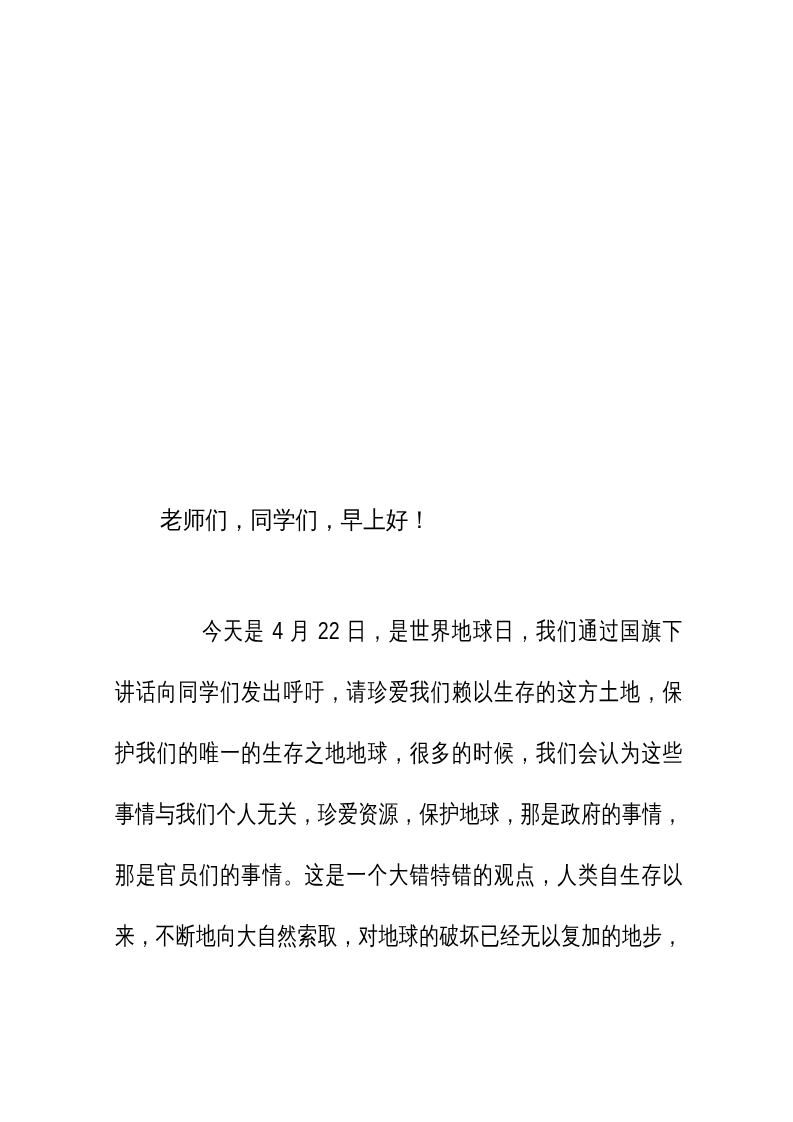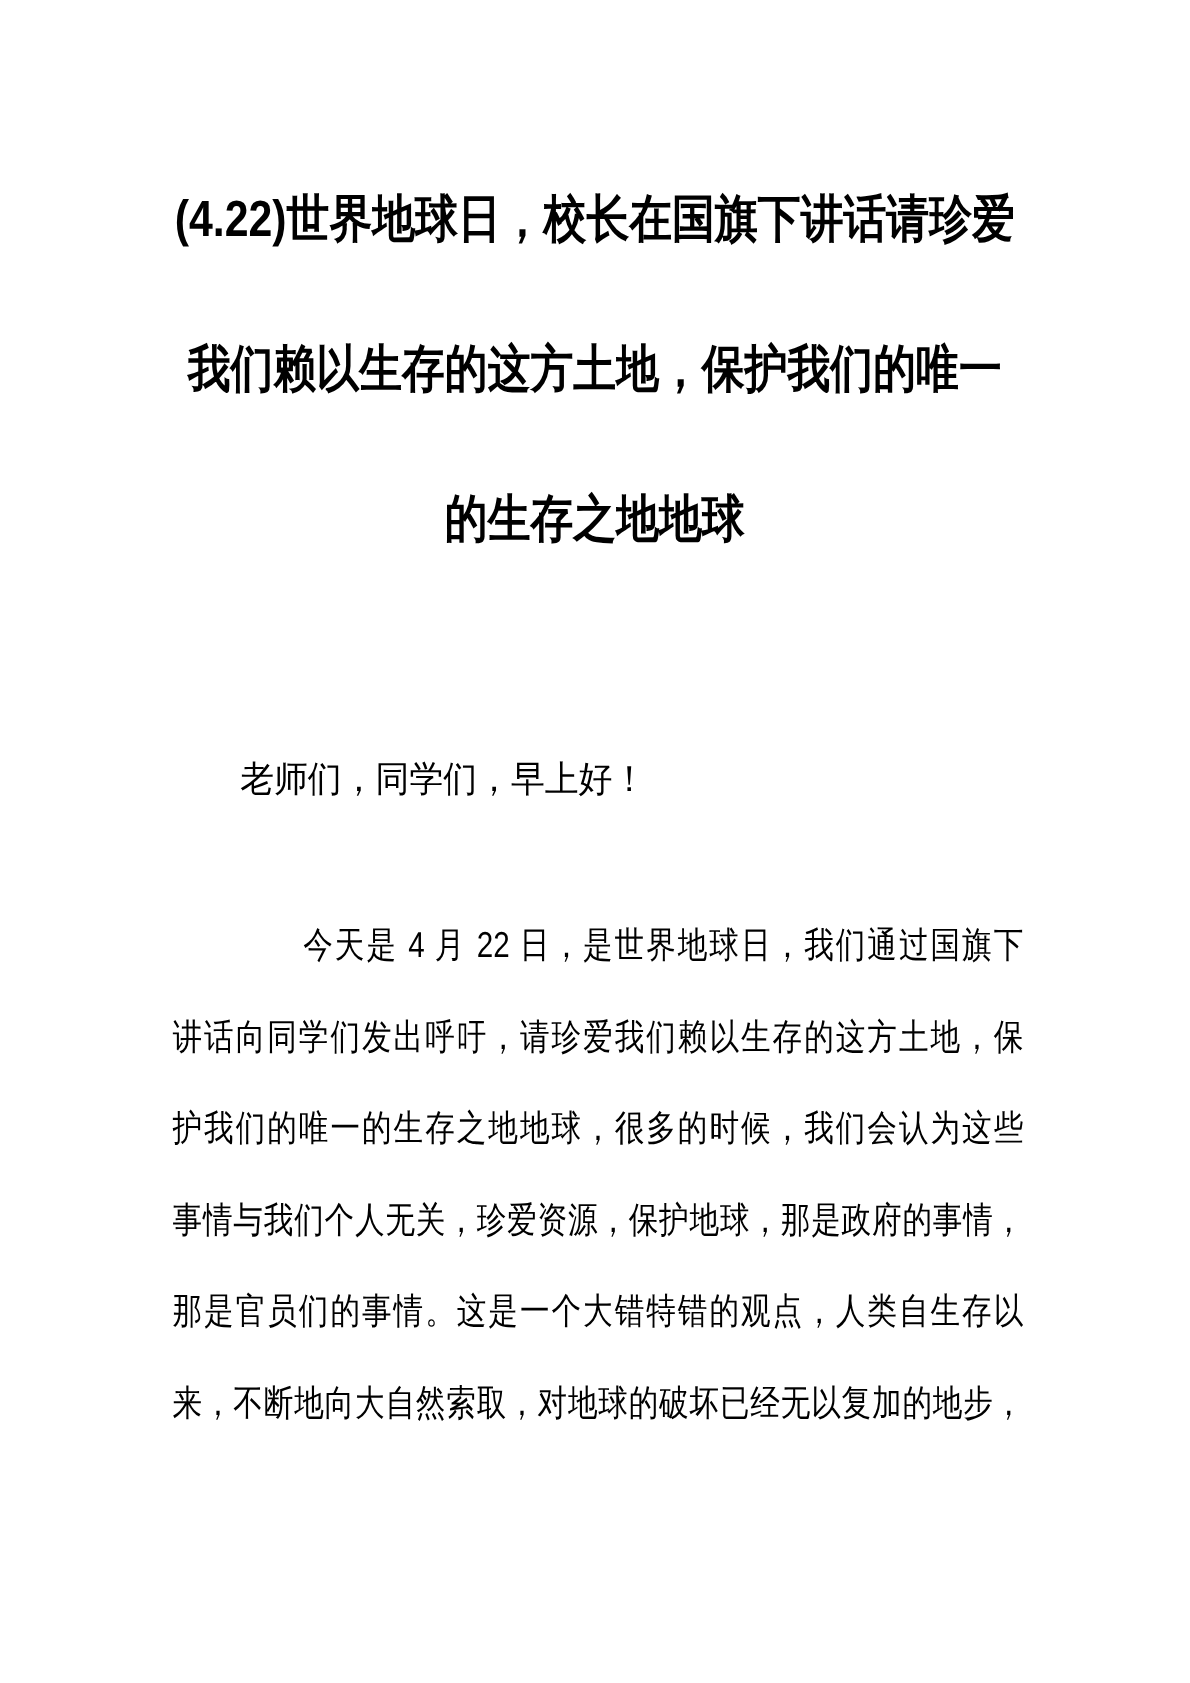--- a/index.html
+++ b/index.html
@@ -66,25 +66,20 @@
   }
   .p-line.first {
     text-indent: 106px;
   }
 </style>
 </head>
 <body>
 
 <div class="page">
 
-  <div class="title-block">
-    <div class="title-line">(4.22)世界地球日，校长在国旗下讲话请珍爱</div>
-    <div class="title-line">我们赖以生存的这方土地，保护我们的唯一</div>
-    <div class="title-line">的生存之地地球</div>
-  </div>
 
   <div class="greeting">老师们，同学们，早上好！</div>
 
   <div class="paragraph">
     <div class="p-line first">今天是 4 月 22 日，是世界地球日，我们通过国旗下</div>
     <div class="p-line">讲话向同学们发出呼吁，请珍爱我们赖以生存的这方土地，保</div>
     <div class="p-line">护我们的唯一的生存之地地球，很多的时候，我们会认为这些</div>
     <div class="p-line">事情与我们个人无关，珍爱资源，保护地球，那是政府的事情，</div>
     <div class="p-line">那是官员们的事情。这是一个大错特错的观点，人类自生存以</div>
     <div class="p-line">来，不断地向大自然索取，对地球的破坏已经无以复加的地步，</div>

